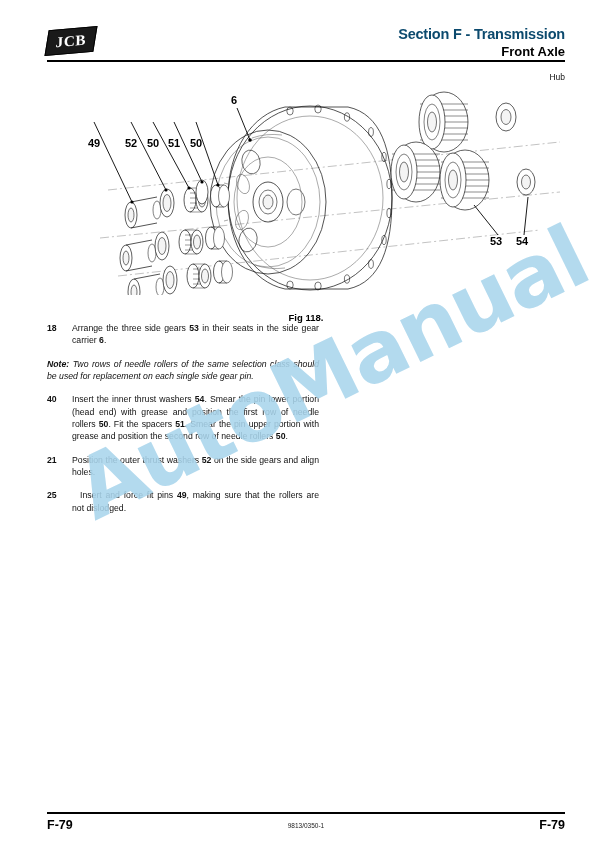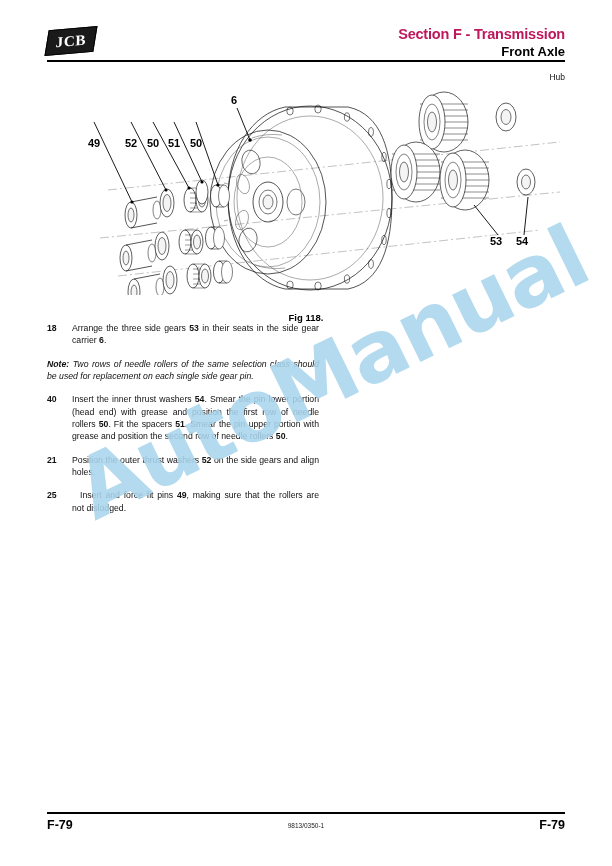--- a/index.html
+++ b/index.html
@@ -23,21 +23,21 @@
     border:1px solid #000;
   }
   .jcb-logo span {
     color:#ffffff; font-weight:bold; font-size:15px;
     letter-spacing:0.5px;
     font-family:"Liberation Serif", serif;
     transform:skewX(8deg);
   }
   .hdr-title {
     position:absolute; right:47px; top:26px;
-    font-size:14.5px; font-weight:bold; color:#be185d;
+    font-size:14.5px; font-weight:bold; color:#0c4a6e;
     letter-spacing:-0.2px; text-align:right; white-space:nowrap;
   }
   .hdr-sub {
     position:absolute; right:47px; top:44px;
     font-size:13px; font-weight:bold; color:#000;
     text-align:right; white-space:nowrap;
   }
   .hdr-rule {
     position:absolute; left:47px; right:47px; top:60px;
     height:2px; background:#000;

